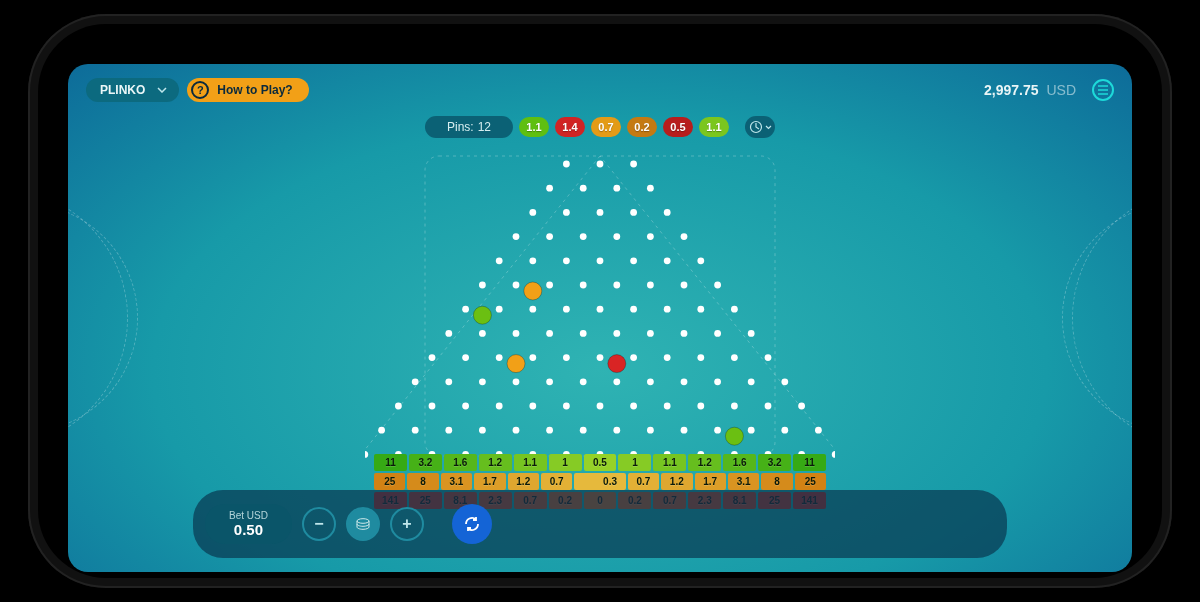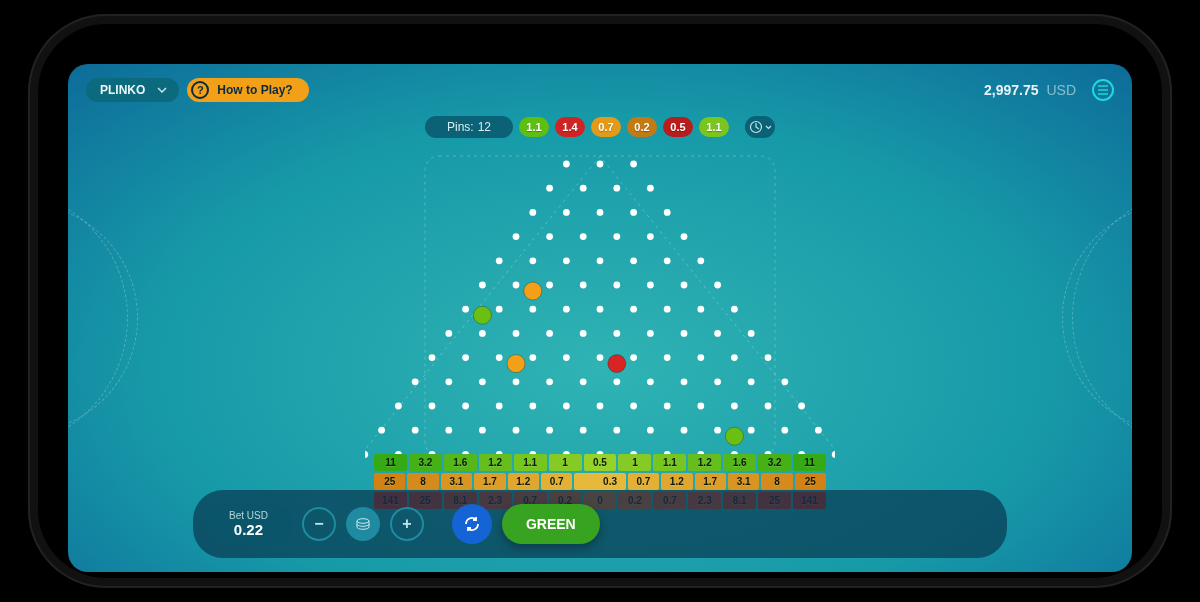--- a/index.html
+++ b/index.html
@@ -311,37 +311,34 @@
             <div class="slot" style="background: rgb(213, 63, 30); color: rgb(42, 10, 10);">2.3</div>
             <div class="slot" style="background: rgb(208, 52, 30); color: rgb(42, 10, 10);">8.1</div>
             <div class="slot" style="background: rgb(204, 41, 30); color: rgb(42, 10, 10);">25</div>
             <div class="slot" style="background: rgb(200, 30, 30); color: rgb(42, 10, 10);">141</div>
           </div>
         </div>
 
       <div class="bottom">
         <div class="bet-box">
           <span class="lbl">Bet USD</span>
-          <span class="val">0.22</span>
+          <span class="val">0.50</span>
         </div>
         <div class="circ-btn">−</div>
         <div class="circ-btn active">
           <svg width="16" height="16">
             <ellipse cx="8" cy="5" rx="6" ry="2.3" stroke="#cfe9eb" fill="none"></ellipse>
             <path d="M2 5v3c0 1.3 2.7 2.3 6 2.3s6-1 6-2.3V5" stroke="#cfe9eb" fill="none"></path>
             <path d="M2 8v3c0 1.3 2.7 2.3 6 2.3s6-1 6-2.3V8" stroke="#cfe9eb" fill="none"></path>
           </svg>
         </div>
         <div class="circ-btn">+</div>
         <div class="play-btn">
           <svg width="20" height="20">
             <path d="M4 10a6 6 0 0 1 10-4.5M16 10a6 6 0 0 1-10 4.5" stroke="#fff" stroke-width="1.8" fill="none"></path>
             <path d="M14 3v3h-3M6 17v-3h3" stroke="#fff" stroke-width="1.8" fill="none"></path>
           </svg>
         </div>
-        <div class="color-btn green">
-            <span>GREEN</span>
-          </div>
       </div>
 
     </div>
   </div>
 </div>
 
 </body></html>

